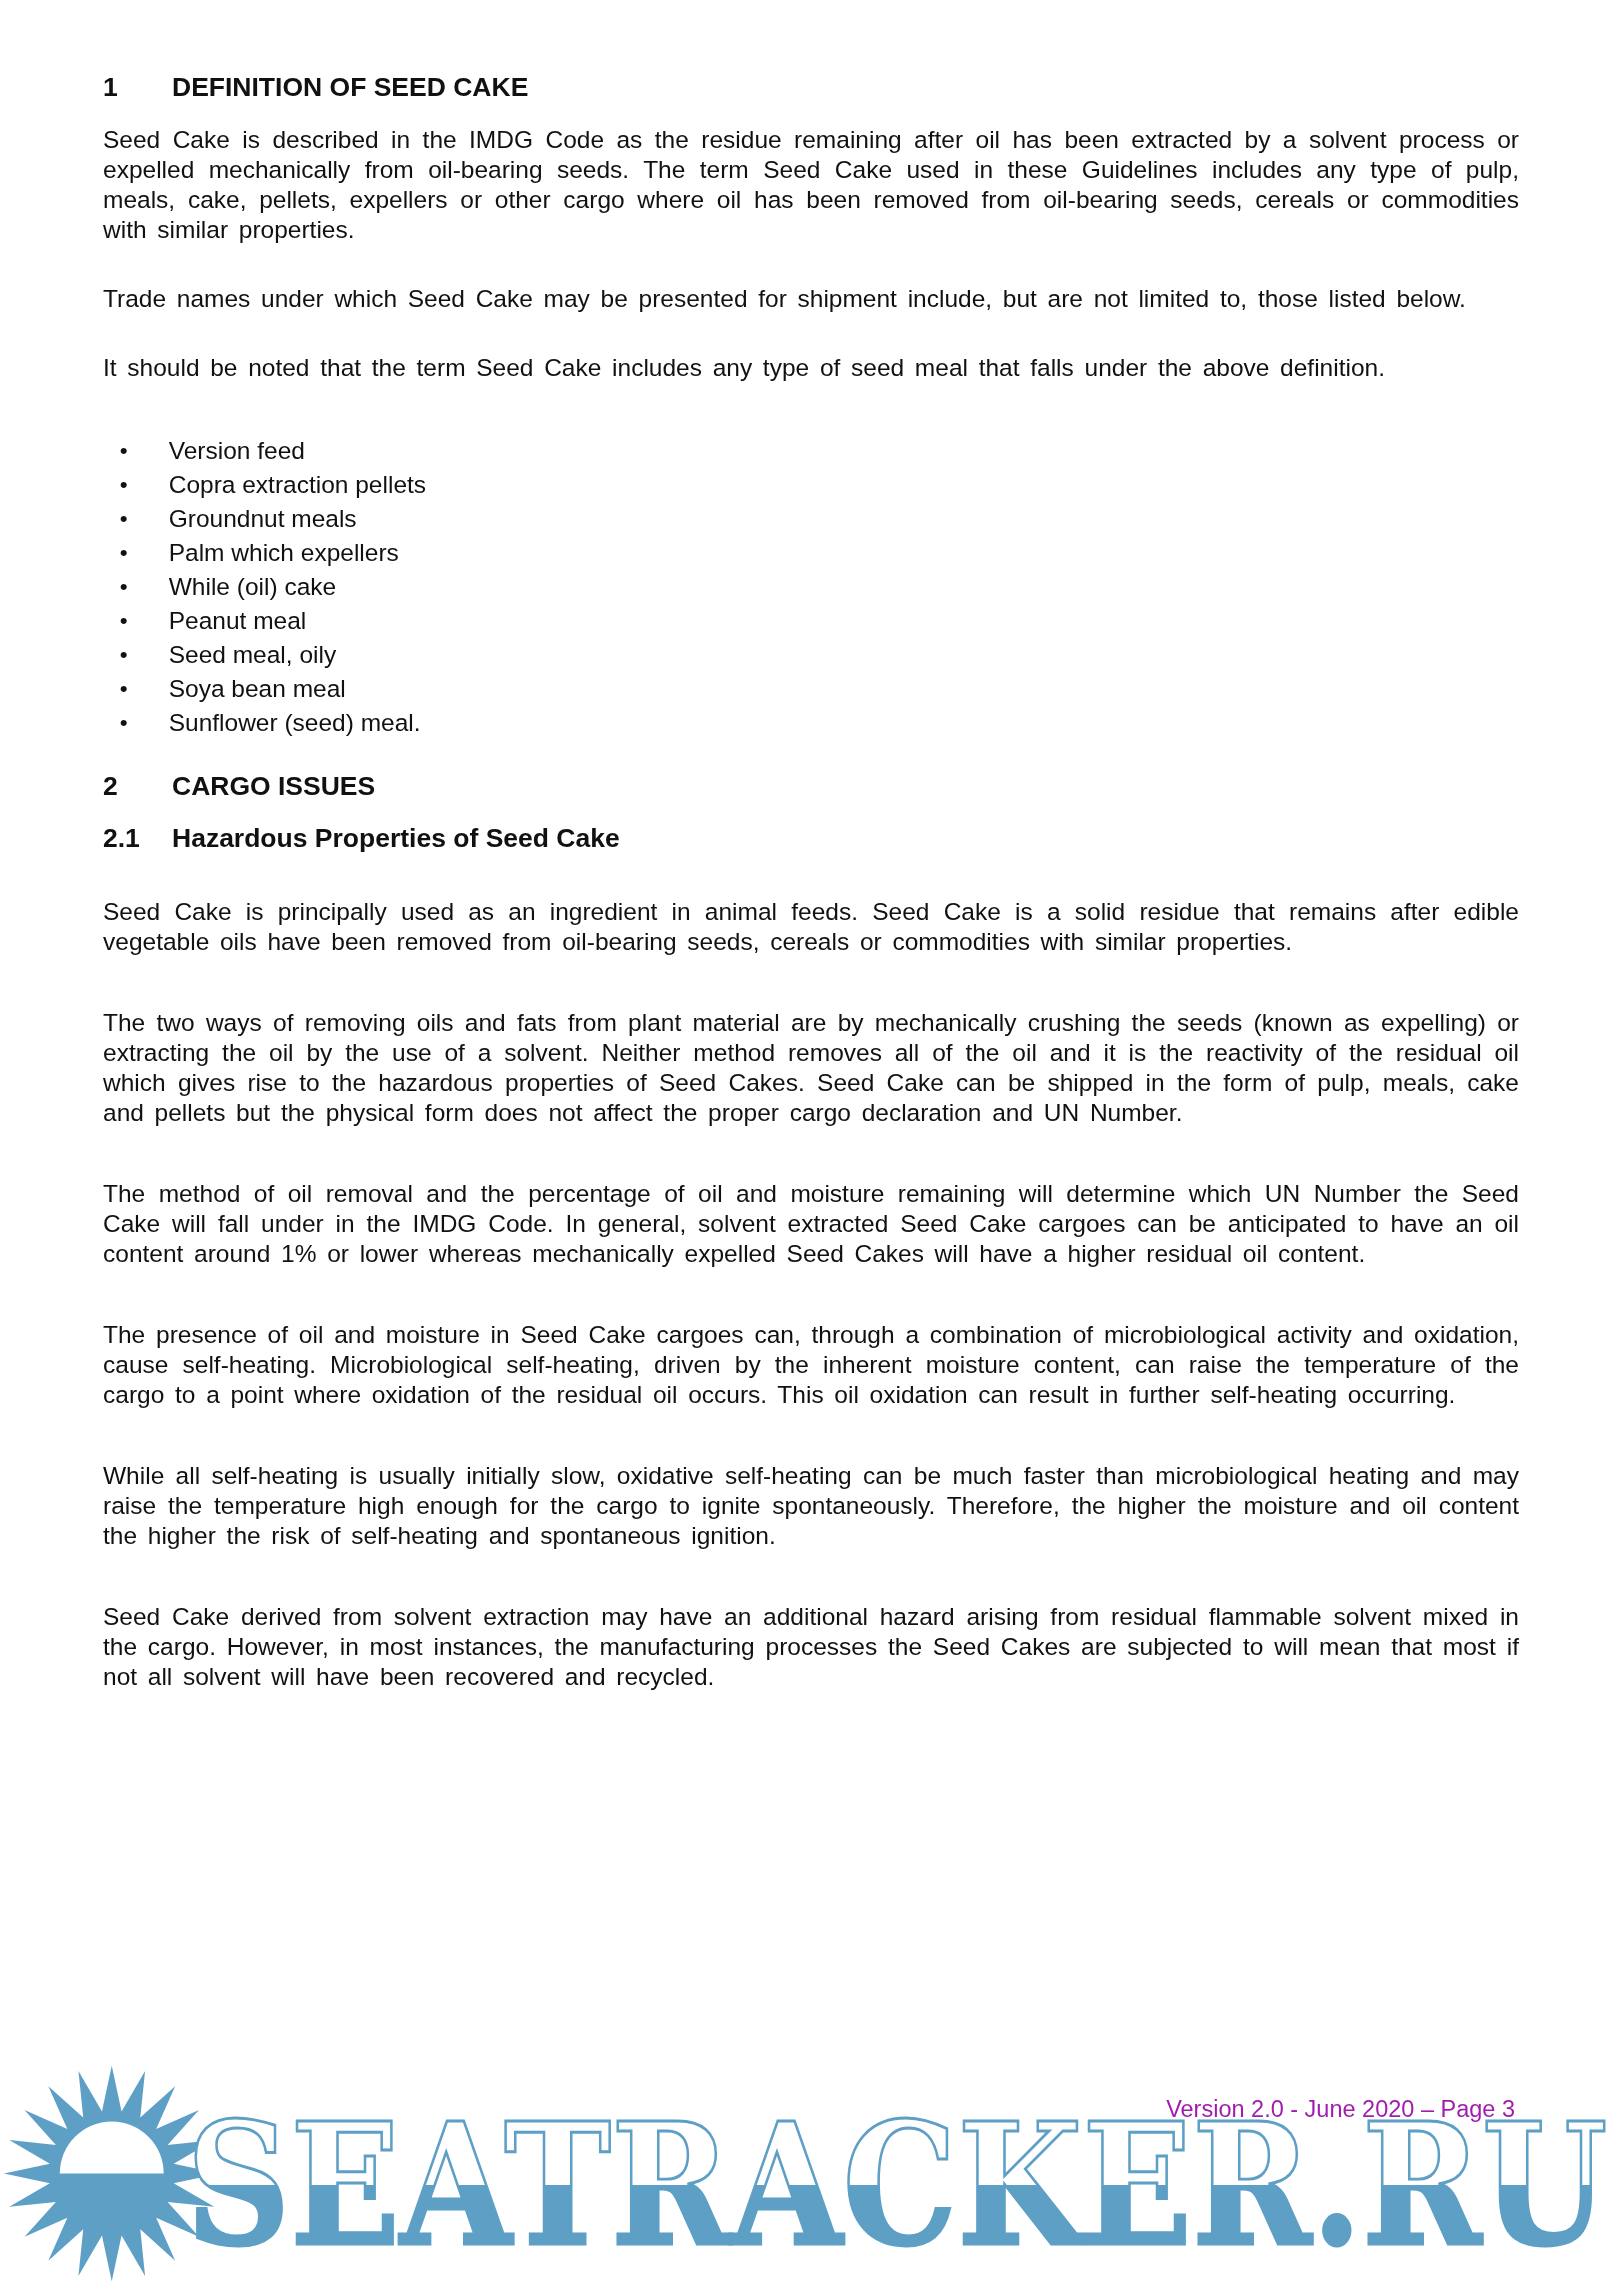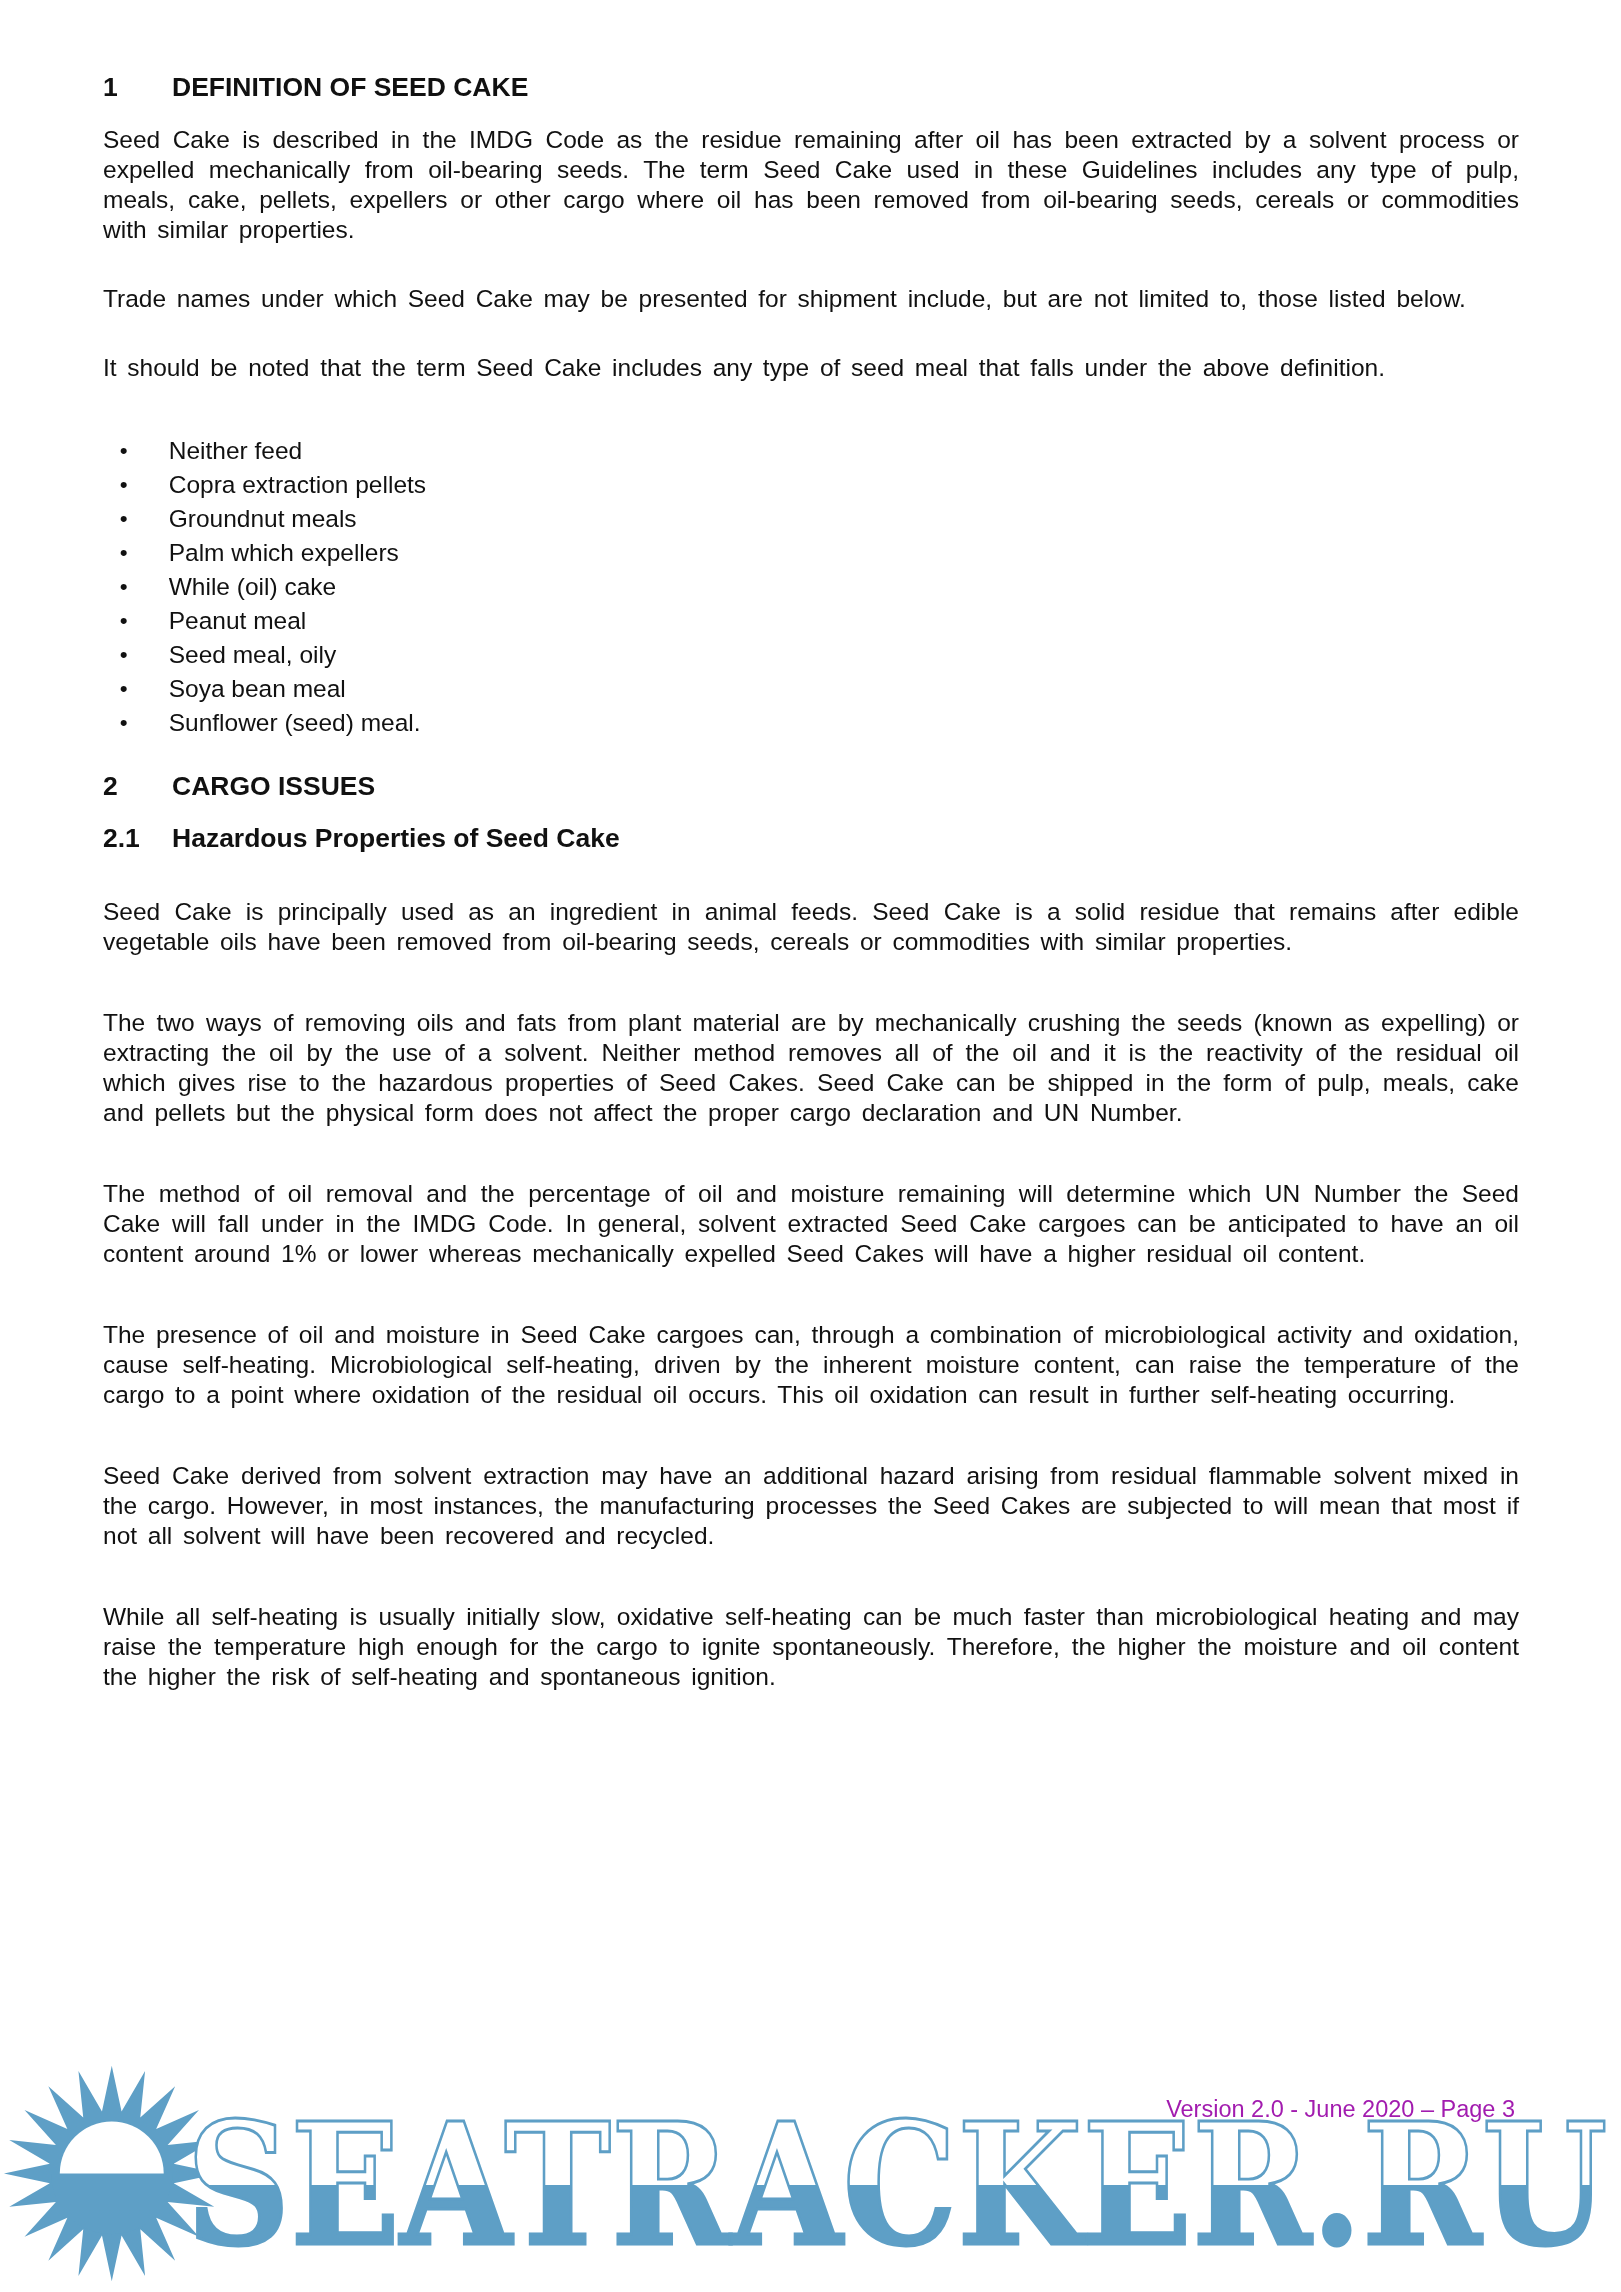--- a/index.html
+++ b/index.html
@@ -58,21 +58,21 @@
       <span class="txt">DEFINITION OF SEED CAKE</span>
     </div>
 
     <p class="body first">Seed Cake is described in the IMDG Code as the residue remaining after oil has been extracted by a solvent process or expelled mechanically from oil-bearing seeds. The term Seed Cake used in these Guidelines includes any type of pulp, meals, cake, pellets, expellers or other cargo where oil has been removed from oil-bearing seeds, cereals or commodities with similar properties.</p>
     <p class="body">Trade names under which Seed Cake may be presented for shipment include, but are not limited to, those listed below.</p>
     <p class="body">It should be noted that the term Seed Cake includes any type of seed meal that falls under the above definition.</p>
 
     <ul class="trade-list">
       <li>
           <span class="dot">•</span>
-          <span>Neither feed</span>
+          <span>Version feed</span>
         </li>
       <li>
           <span class="dot">•</span>
           <span>Copra extraction pellets</span>
         </li>
       <li>
           <span class="dot">•</span>
           <span>Groundnut meals</span>
         </li>
       <li>
@@ -108,22 +108,22 @@
 
     <div class="sec-h h-sub">
       <span class="num">2.1</span>
       <span class="txt">Hazardous Properties of Seed Cake</span>
     </div>
 
     <p class="body sub-first">Seed Cake is principally used as an ingredient in animal feeds. Seed Cake is a solid residue that remains after edible vegetable oils have been removed from oil-bearing seeds, cereals or commodities with similar properties.</p>
     <p class="body sub">The two ways of removing oils and fats from plant material are by mechanically crushing the seeds (known as expelling) or extracting the oil by the use of a solvent. Neither method removes all of the oil and it is the reactivity of the residual oil which gives rise to the hazardous properties of Seed Cakes. Seed Cake can be shipped in the form of pulp, meals, cake and pellets but the physical form does not affect the proper cargo declaration and UN Number.</p>
     <p class="body sub">The method of oil removal and the percentage of oil and moisture remaining will determine which UN Number the Seed Cake will fall under in the IMDG Code. In general, solvent extracted Seed Cake cargoes can be anticipated to have an oil content around 1% or lower whereas mechanically expelled Seed Cakes will have a higher residual oil content.</p>
     <p class="body sub">The presence of oil and moisture in Seed Cake cargoes can, through a combination of microbiological activity and oxidation, cause self-heating. Microbiological self-heating, driven by the inherent moisture content, can raise the temperature of the cargo to a point where oxidation of the residual oil occurs. This oil oxidation can result in further self-heating occurring.</p>
+    <p class="body sub">While all self-heating is usually initially slow, oxidative self-heating can be much faster than microbiological heating and may raise the temperature high enough for the cargo to ignite spontaneously. Therefore, the higher the moisture and oil content the higher the risk of self-heating and spontaneous ignition.</p>
     <p class="body sub">Seed Cake derived from solvent extraction may have an additional hazard arising from residual flammable solvent mixed in the cargo. However, in most instances, the manufacturing processes the Seed Cakes are subjected to will mean that most if not all solvent will have been recovered and recycled.</p>
-    <p class="body sub">While all self-heating is usually initially slow, oxidative self-heating can be much faster than microbiological heating and may raise the temperature high enough for the cargo to ignite spontaneously. Therefore, the higher the moisture and oil content the higher the risk of self-heating and spontaneous ignition.</p>
 
   </div>
 
   <div class="footer">Version 2.0 - June 2020 – Page 3</div>
 
   <svg class="watermark" width="1621" height="245" viewBox="0 0 1654 250">
     <defs>
       <linearGradient id="wmgrad" x1="0" y1="0" x2="0" y2="1">
         <stop offset="0" stop-color="#ffffff"></stop>
         <stop offset="0.5" stop-color="#ffffff"></stop>

